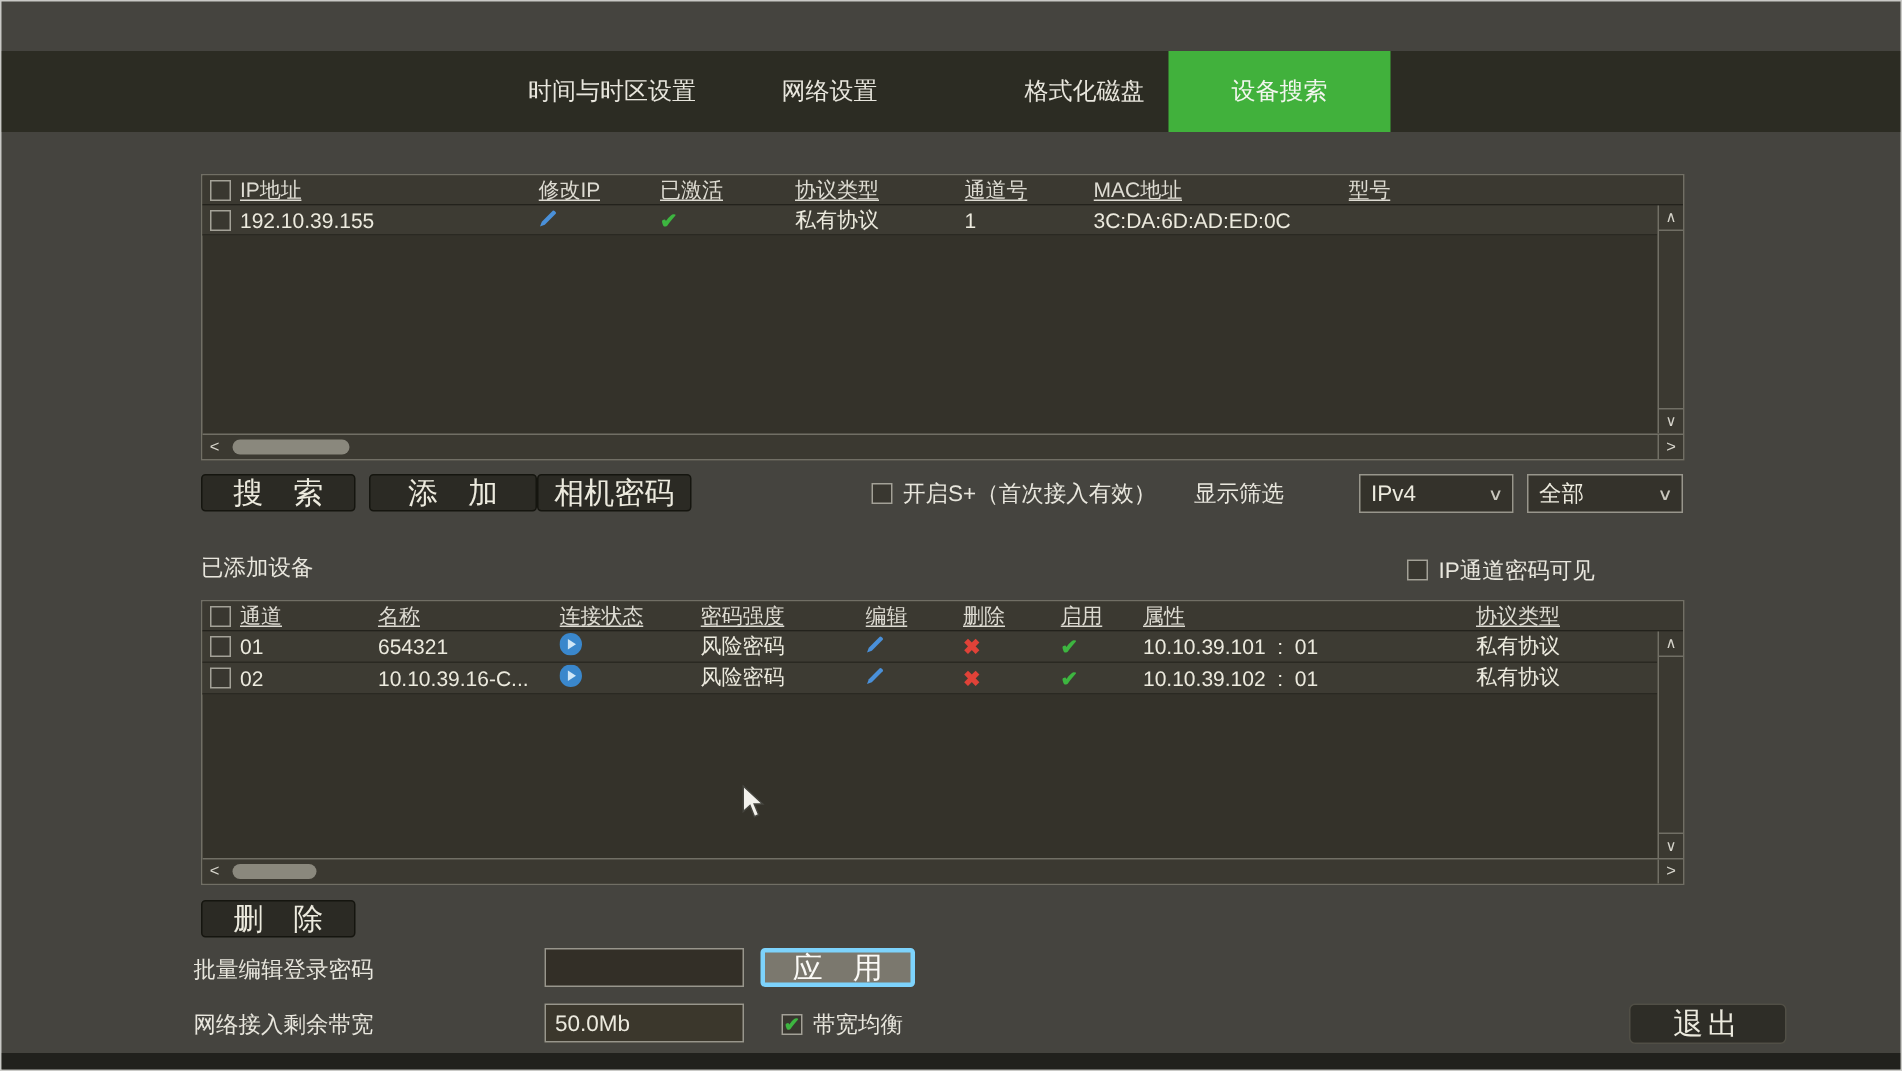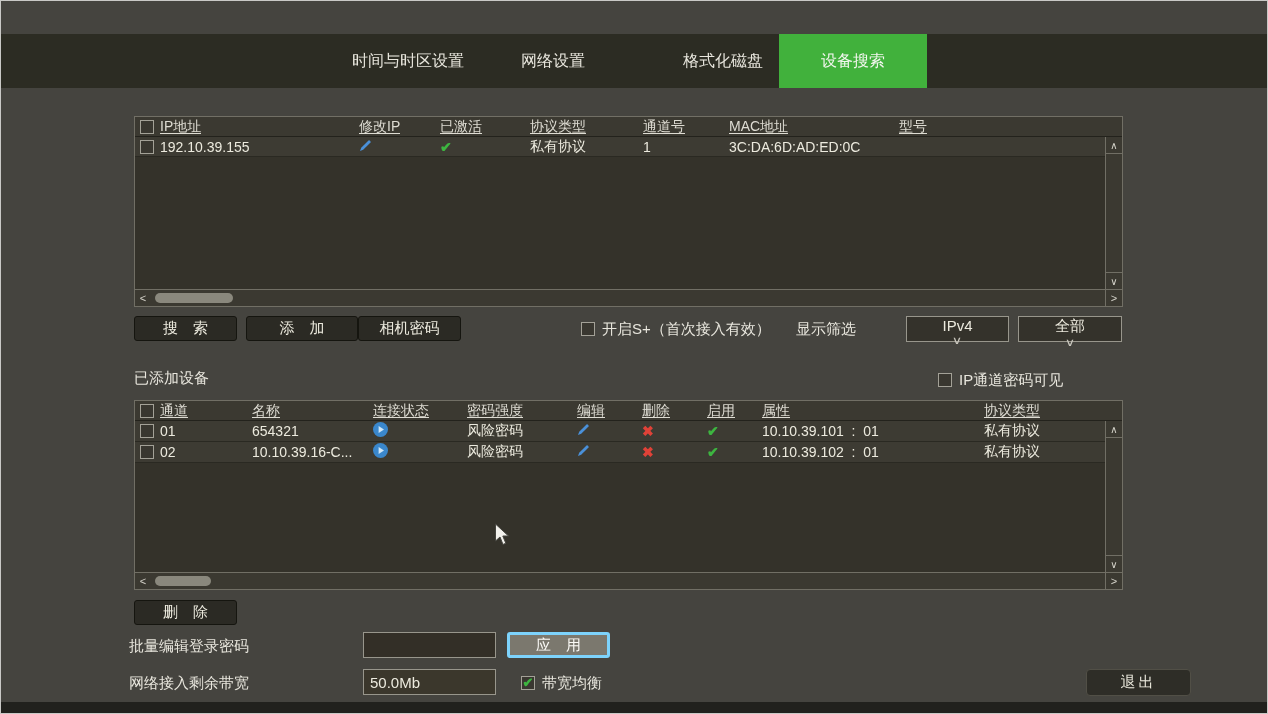--- a/index.html
+++ b/index.html
@@ -50,27 +50,27 @@
   .hscroll .left{left:0;}
   .hscroll .right{right:0;border-left:1px solid #716f65;}
   .hthumb{position:absolute;top:3px;height:10px;background:#8a887d;border-radius:6px;}
   
   .cb{width:14px;height:14px;border:1px solid #a3a197;background:#393730;box-sizing:border-box;
       display:inline-flex;align-items:center;justify-content:center;flex:none;}
   .cb .mark{color:#3db540;font-size:13px;line-height:1;font-weight:bold;margin-top:-2px;}
   .chkrow{position:absolute;display:flex;align-items:center;gap:7px;font-size:15px;color:#e8e6dd;height:20px;}
   .btn{position:absolute;display:flex;align-items:center;justify-content:center;
        background:#2b2a24;border:1px solid #15150f;border-radius:3px;
-       font-size:15px;color:#eceade;height:25px;box-sizing:border-box;cursor:default;white-space:pre;}
+       font-size:20px;color:#eceade;height:25px;box-sizing:border-box;cursor:default;white-space:pre;}
   .btn.light{background:#7b786e;border:3px solid #7dd3fc;color:#fbfaf6;}
   .btn.exit{background:#2e2d27;border:1px solid #514f46;border-radius:4px;letter-spacing:3px;}
   .lbl{position:absolute;font-size:15px;color:#e8e6dd;white-space:nowrap;}
   .select{position:absolute;display:flex;align-items:center;justify-content:space-between;
           padding:0 7px;background:#34322b;border:1px solid #98968c;box-sizing:border-box;
-          font-size:15px;color:#eceade;height:26px;flex-direction:column;}
+          font-size:15px;color:#eceade;height:26px;}
   .select .chev{font-size:11px;color:#c9c7be;transform:scaleX(1.3);}
   .input{position:absolute;background:#332f27;border:1px solid #98968c;height:26px;
          box-sizing:border-box;font-size:15px;color:#eceade;padding:0 6px;
          font-family:"Liberation Sans",sans-serif;outline:none;}
   .input.bw{background:#3b372c;}
   .icon-cell{justify-content:flex-start;}
   .ok{color:#3db540;font-size:14px;font-weight:bold;}
   .bad{color:#e04238;font-size:14px;font-weight:bold;}
   .cursor{position:absolute;left:493px;top:522px;pointer-events:none;}
 </style>

